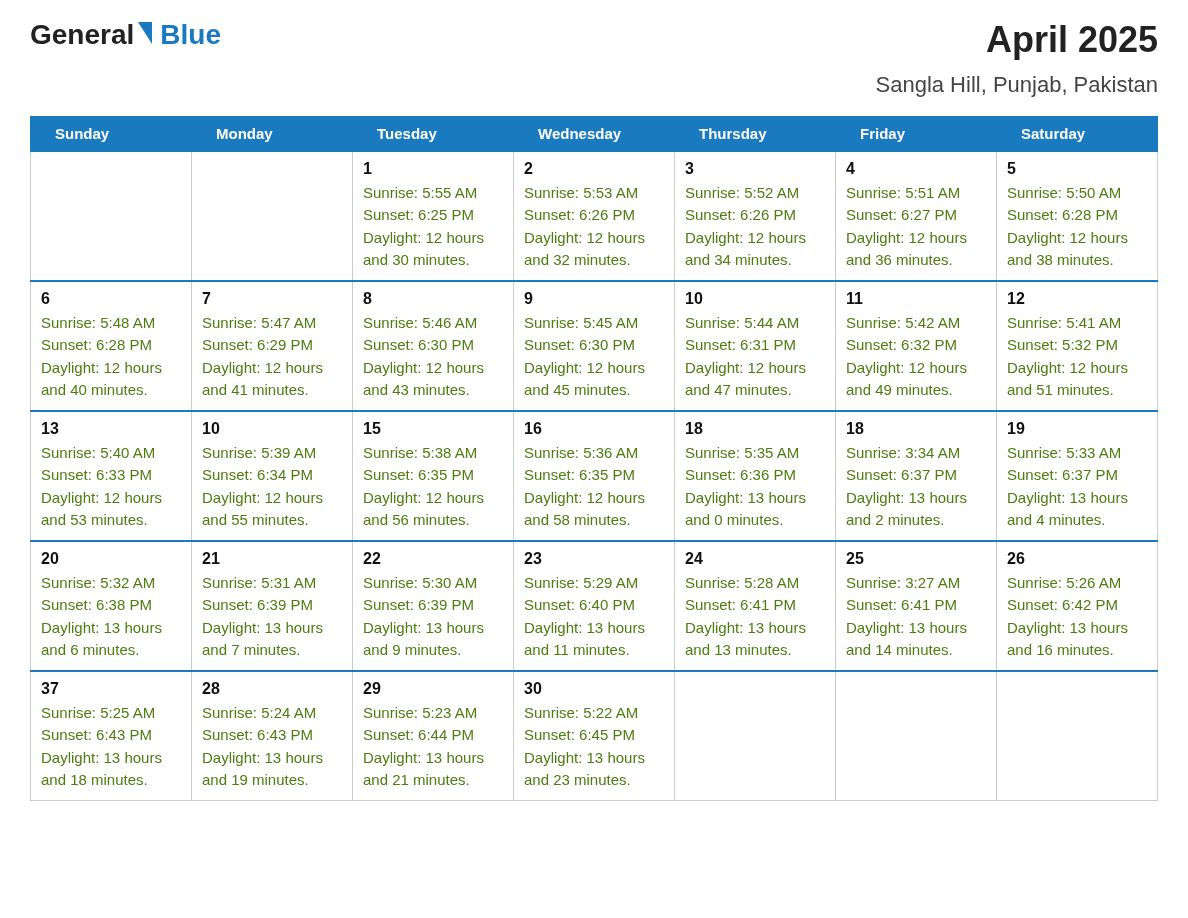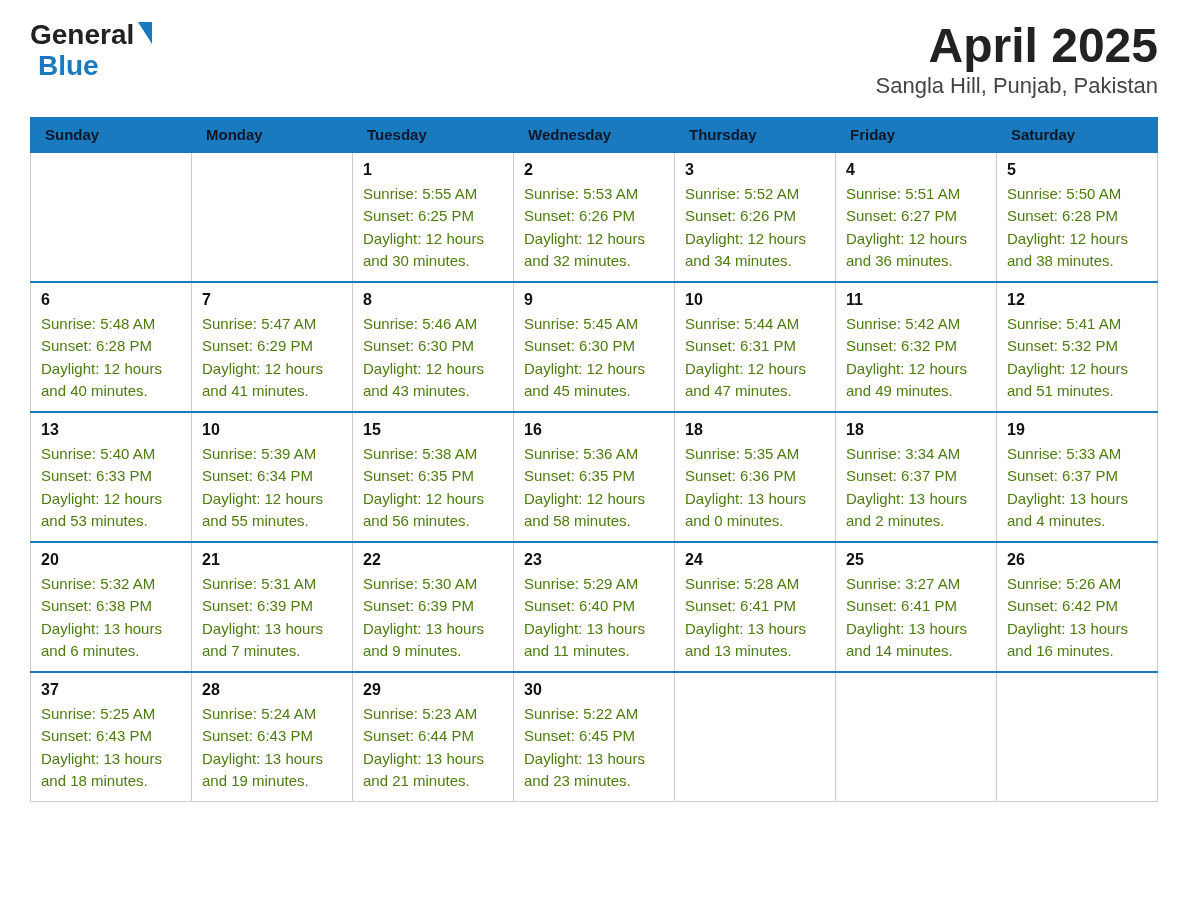--- a/index.html
+++ b/index.html
@@ -12,21 +12,21 @@
       padding: 20px 30px;
     }
     .header {
       display: flex;
       justify-content: space-between;
       align-items: flex-start;
       margin-bottom: 18px;
     }
     .logo {
       display: flex;
-      flex-direction: column;
+      flex-direction: row;
       align-items: flex-start;
     }
     .logo-text-general {
       font-size: 28px;
       font-weight: bold;
       color: #222;
       line-height: 1.1;
     }
     .logo-text-blue {
       font-size: 28px;
@@ -45,41 +45,41 @@
       border-left: 14px solid transparent;
       border-right: 0px solid transparent;
       border-top: 22px solid #1a7abf;
       margin-left: 4px;
       margin-top: -4px;
     }
     .title-block {
       text-align: right;
     }
     .calendar-title {
-      font-size: 48px;
+      font-size: 36px;
       font-weight: bold;
       color: #222;
       line-height: 1.1;
     }
     .calendar-subtitle {
       font-size: 22px;
       color: #444;
-      margin-top: 0;
+      margin-top: 12px;
     }
     table {
       width: 100%;
       border-collapse: collapse;
       table-layout: fixed;
     }
     thead tr th {
       background-color: #1a7abf;
-      color: #0f172a;
+      color: #ffffff;
       font-size: 15px;
       font-weight: bold;
-      padding: 8px 14px;
+      padding: 8px 24px;
       text-align: left;
       border: 1px solid #1a7abf;
     }
     tbody tr td {
       vertical-align: top;
       padding: 8px 10px;
       border: 1px solid #ccc;
       border-top: 2px solid #1a7abf;
       min-height: 100px;
       height: 110px;

